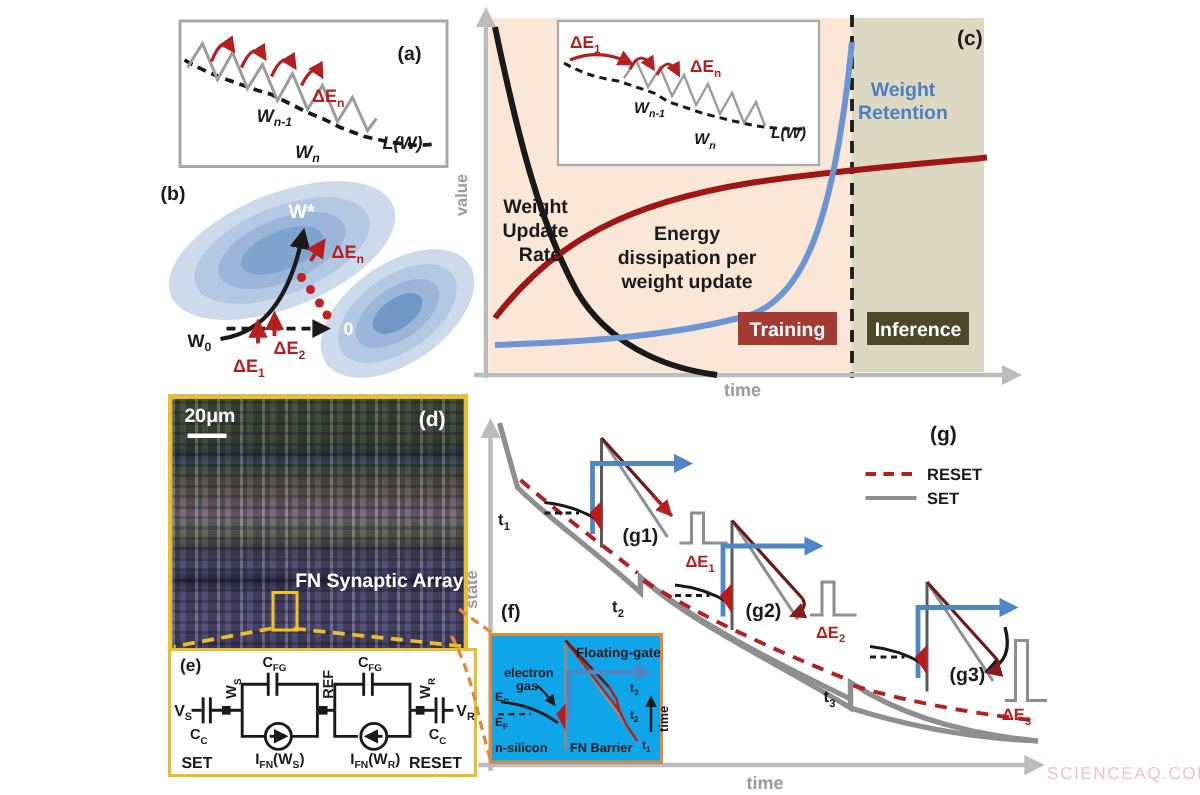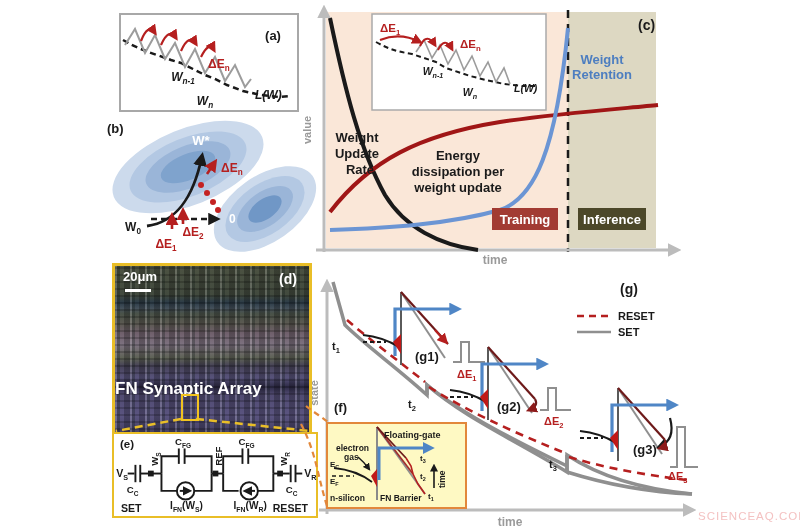--- a/index.html
+++ b/index.html
@@ -238,21 +238,21 @@
   </g>
   <text class="t" x="305" y="26" font-size="14">(g)</text>
 </svg>
 </div>
 
 <div class="panelbox" style="left:112px;top:263px;width:200px;height:198px;border:3px solid #e9be27;background:#3b82f6;">
   <div class="micro"></div>
   <div class="dlabel" style="left:8px;top:3px;font-size:13px;">20μm</div>
   <div class="scalebar" style="left:10px;top:23px;"></div>
   <div class="dlabel" style="right:12px;top:5px;font-size:14px;">(d)</div>
-  <div class="dlabel" style="left:0;right:0;top:113px;font-size:17px;text-align:left;">FN Synaptic Array</div>
+  <div class="dlabel" style="left:0;right:0;top:113px;font-size:13px;text-align:right;">FN Synaptic Array</div>
   <div class="hl" style="left:66px;top:128px;width:14px;height:23px;"></div>
 </div>
 
 <div class="panelbox" style="left:112px;top:432px;width:206px;height:86px;border:2.5px solid #e9be27;background:#fff;">
 <svg width="201" height="81" viewBox="0 0 206 84">
   <g class="sB" stroke-width="2">
     <path d="M13,41 H20"></path>
           <path d="M21,32 V50"></path>
           <path d="M26,32 V50"></path>
           <path d="M26,41 H48"></path>
@@ -294,21 +294,21 @@
   <text class="t" font-size="10" transform="translate(111,33) rotate(-90)">REF</text>
   <text class="t" font-size="10" transform="translate(178,33) rotate(-90)"><tspan>W</tspan><tspan class="sub" dy="3">R</tspan></text>
   <text class="t" x="74" y="78" font-size="10.5" text-anchor="middle"><tspan>I</tspan><tspan class="sub" dy="3">FN</tspan><tspan dy="-3">(W</tspan><tspan class="sub" dy="3">S</tspan><tspan dy="-3">)</tspan></text>
   <text class="t" x="140" y="78" font-size="10.5" text-anchor="middle"><tspan>I</tspan><tspan class="sub" dy="3">FN</tspan><tspan dy="-3">(W</tspan><tspan class="sub" dy="3">R</tspan><tspan dy="-3">)</tspan></text>
   <text class="t" x="6" y="81" font-size="11">SET</text>
   <text class="t" x="200" y="81" font-size="11" text-anchor="end">RESET</text>
 </svg>
 </div>
 
 <div class="abs" style="left:334px;top:400px;font-weight:bold;font-size:13px;color:#1a1a1a;">(f)</div>
-<div class="panelbox" style="left:326px;top:422px;width:141px;height:87px;border:2.5px solid #e2883b;background:#fef9c3;">
+<div class="panelbox" style="left:326px;top:422px;width:116px;height:87px;border:2.5px solid #e2883b;background:#0ea5e9;">
 <svg width="123" height="82" viewBox="0 0 123 82">
   <line x1="49" y1="3" x2="49" y2="76" stroke="#8a8a8a" stroke-width="2"></line>
   <g>
     <path class="sGc" stroke-width="1.8" d="M49,3 L97,70"></path>
     <path d="M49,3 L85,50" stroke="#a03030" stroke-width="1.8" fill="none"></path>
     <path d="M49,3 L78,34" stroke="#6d1a1a" stroke-width="1.8" fill="none"></path>
     <polyline class="sR" stroke-width="1.6" points="78,34 83,42 85,50 90,60 97,70"></polyline>
   </g>
   <path class="sBl" stroke-width="3" marker-end="url(#mBl)" d="M51,56 V24 H102"></path>
   <path class="sB" stroke-width="1.8" d="M6,44 Q28,46 44,58"></path>

